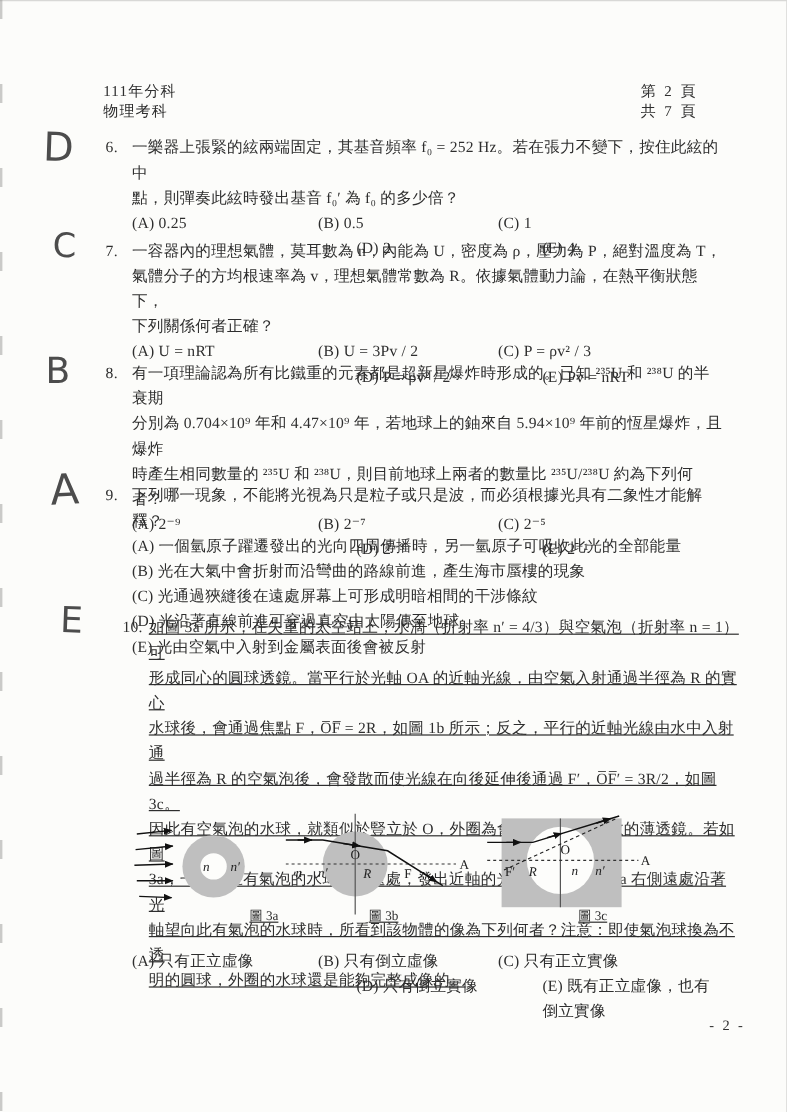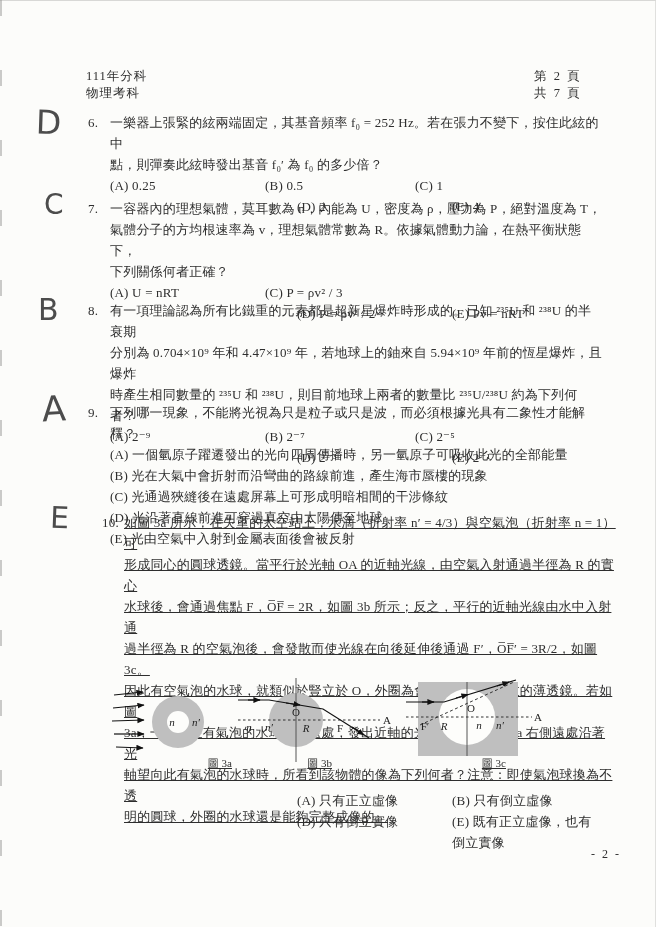--- a/index.html
+++ b/index.html
@@ -76,20 +76,21 @@
   </div>
 
   <div class="q" style="top:198px;">
     <span class="num">7.</span>
     <div class="body">
       <div>一容器內的理想氣體，莫耳數為 n，內能為 U，密度為 ρ，壓力為 P，絕對溫度為 T，</div>
       <div>氣體分子的方均根速率為 v，理想氣體常數為 R。依據氣體動力論，在熱平衡狀態下，</div>
       <div>下列關係何者正確？</div>
       <div class="optrow">
         <span class="c1">(A)  U = nRT</span>
+        <span class="c2">(B)  U = 3Pv / 2</span>
         <span class="c3">(C)  P = ρv² / 3</span>
       </div>
       <div class="optrow">
         <span class="c1">(D)  P = ρv² / 2</span>
         <span class="c2">(E)  Pv = nRT</span>
       </div>
     </div>
   </div>
 
   <div class="q" style="top:300px;">
@@ -120,21 +121,21 @@
       <div>(D) 光沿著直線前進可穿過真空由太陽傳至地球</div>
       <div>(E) 光由空氣中入射到金屬表面後會被反射</div>
     </div>
   </div>
 
   <div class="q q10" style="top:512px;">
     <span class="num">10.</span>
     <div class="body">
       <div>如圖 3a 所示，在失重的太空站上，水滴（折射率 n′ = 4/3）與空氣泡（折射率 n = 1）可</div>
       <div>形成同心的圓球透鏡。當平行於光軸 OA 的近軸光線，由空氣入射通過半徑為 R 的實心</div>
-      <div>水球後，會通過焦點 F，O̅F̅ = 2R，如圖 3b 所示；反之，平行的近軸光線由水中入射通</div>
+      <div>水球後，會通過焦點 F，O̅F̅ = 2R，如圖 1b 所示；反之，平行的近軸光線由水中入射通</div>
       <div>過半徑為 R 的空氣泡後，會發散而使光線在向後延伸後通過 F′，O̅F̅′ = 3R/2，如圖 3c。</div>
       <div>因此有空氣泡的水球，就類似於豎立於 O，外圈為會聚、內圈為發散的薄透鏡。若如圖</div>
       <div>3a，一物體在有氣泡的水球左側遠處，發出近軸的光，則人眼在圖 3a 右側遠處沿著光</div>
       <div>軸望向此有氣泡的水球時，所看到該物體的像為下列何者？注意：即使氣泡球換為不透</div>
       <div>明的圓球，外圈的水球還是能夠完整成像的。</div>
     </div>
   </div>
 
   <svg class="fig" style="left:110px;top:683px;" width="145" height="85" viewBox="0 0 145 85">
     <defs>
@@ -194,20 +195,21 @@
     <text class="it" x="96" y="53" text-anchor="middle">n′</text>
     <text x="134" y="45" text-anchor="middle">A</text>
   </svg>
   <div class="figcap" style="left:442px;">圖 3c</div>
 
   <div class="q" style="top:790px;">
     <div class="body">
       <div class="optrow">
         <span class="c1">(A) 只有正立虛像</span>
         <span class="c2">(B) 只有倒立虛像</span>
+        <span class="c3">(C) 只有正立實像</span>
       </div>
       <div class="optrow">
         <span class="c1">(D) 只有倒立實像</span>
         <span class="c2">(E) 既有正立虛像，也有倒立實像</span>
       </div>
     </div>
   </div>
 
   <div class="footer">- 2 -</div>
 </div>

